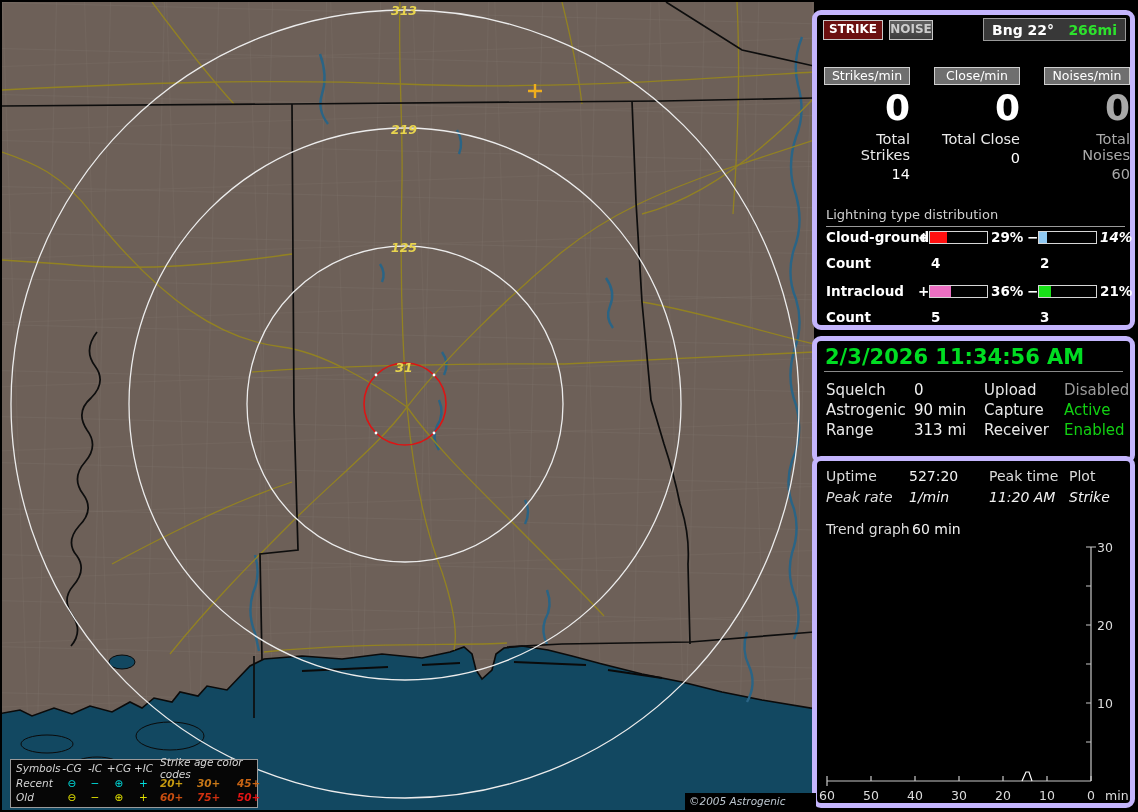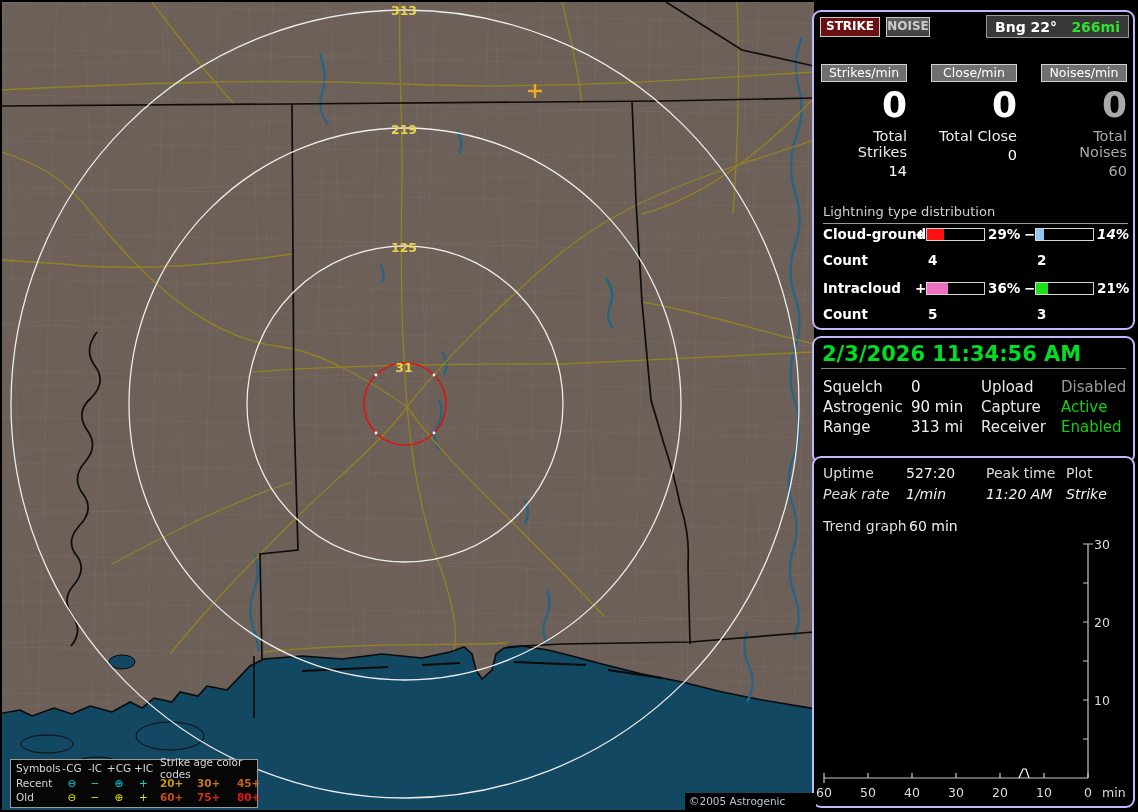--- a/index.html
+++ b/index.html
@@ -1,31 +1,31 @@
 <!DOCTYPE html>
 <html><head>
 <meta charset="utf-8">
 <style>
   html,body{margin:0;padding:0;background:#000;width:1138px;height:812px;overflow:hidden;
     font-family:"DejaVu Sans","Liberation Sans",sans-serif;}
   #stage{position:absolute;left:0;top:0;width:1138px;height:812px;background:#000;}
   
-  #map-wrap{position:absolute;left:2px;top:2px;width:812px;height:640px;}
+  #map-wrap{position:absolute;left:2px;top:2px;width:812px;height:640px;font-style:italic;}
   #map-wrap svg{display:block;}
   .legend{position:absolute;left:8px;top:757px;width:248px;height:49px;background:#060606;
     border:1px solid #9a9a9a;box-sizing:border-box;z-index:6;font-size:10.5px;color:#d6d6d6;
     display:grid;grid-template-columns:44px 24px 22px 26px 23px 5px 37px 40px 34px;
     grid-auto-rows:14.5px;align-items:center;padding:1px 0 0 5px;}
   .legend .sym{text-align:center;}
   .legend .hdr-age{grid-column:7 / span 3;}
   .legend .age{font-weight:bold;}
   .copyright{position:absolute;left:683px;top:791px;width:131px;height:17px;background:#000;
     color:#bcc6cf;font-size:10.5px;line-height:17px;padding-left:4px;box-sizing:border-box;z-index:6;}
   
-  .rpanel{position:absolute;left:812px;width:323px;background:#000;border:2px solid #c4b5fd;
+  .rpanel{position:absolute;left:812px;width:323px;background:#000;border:5px solid #c4b5fd;
     border-radius:9px;box-sizing:border-box;color:#e8e8e8;}
   #panel-stats{top:10px;height:320px;}
   #panel-status{top:336px;height:128px;}
   #panel-trend{top:456px;height:352px;}
   .abs{position:absolute;}
   .btn{position:absolute;top:5px;height:20px;font-weight:bold;font-size:12px;text-align:center;
     line-height:17px;border:1px solid #c8c8c8;box-sizing:border-box;cursor:default;}
   #btn-strike{left:6px;width:60px;background:#6b1010;color:#fff;}
   #btn-noise{left:72px;width:44px;background:linear-gradient(#606060,#3e3e3e);color:#ccc;}
   #bng{position:absolute;right:4px;top:3px;width:143px;height:23px;background:#383838;
@@ -172,21 +172,21 @@
       <span class="age" style="color:#c86414">45+</span>
 
       <span>Old</span>
       <span class="sym" style="color:#e3e300">⊖</span>
       <span class="sym" style="color:#e3e300">−</span>
       <span class="sym" style="color:#e3e300">⊕</span>
       <span class="sym" style="color:#e3e300">+</span>
       <span></span>
       <span class="age" style="color:#c84e10">60+</span>
       <span class="age" style="color:#d03010">75+</span>
-      <span class="age" style="color:#e51414">80+</span>
+      <span class="age" style="color:#e51414">50+</span>
     </div>
 
     <div class="copyright">©2005 Astrogenic Systems</div>
   </div>
 
   <div id="panel-stats" class="rpanel">
     <div id="btn-strike" class="btn">STRIKE</div>
     <div id="btn-noise" class="btn">NOISE</div>
     <div id="bng">
       <span>Bng 22°</span>

